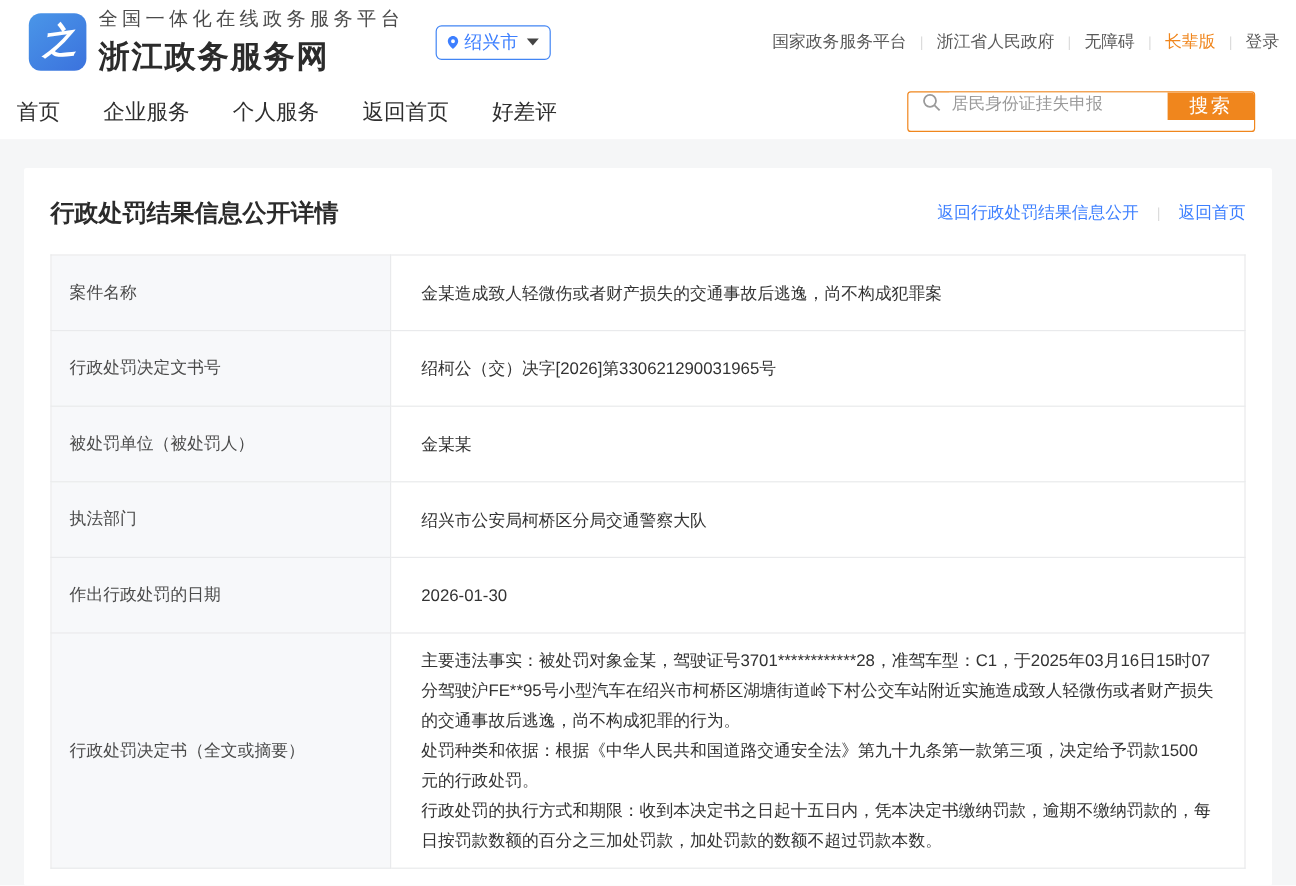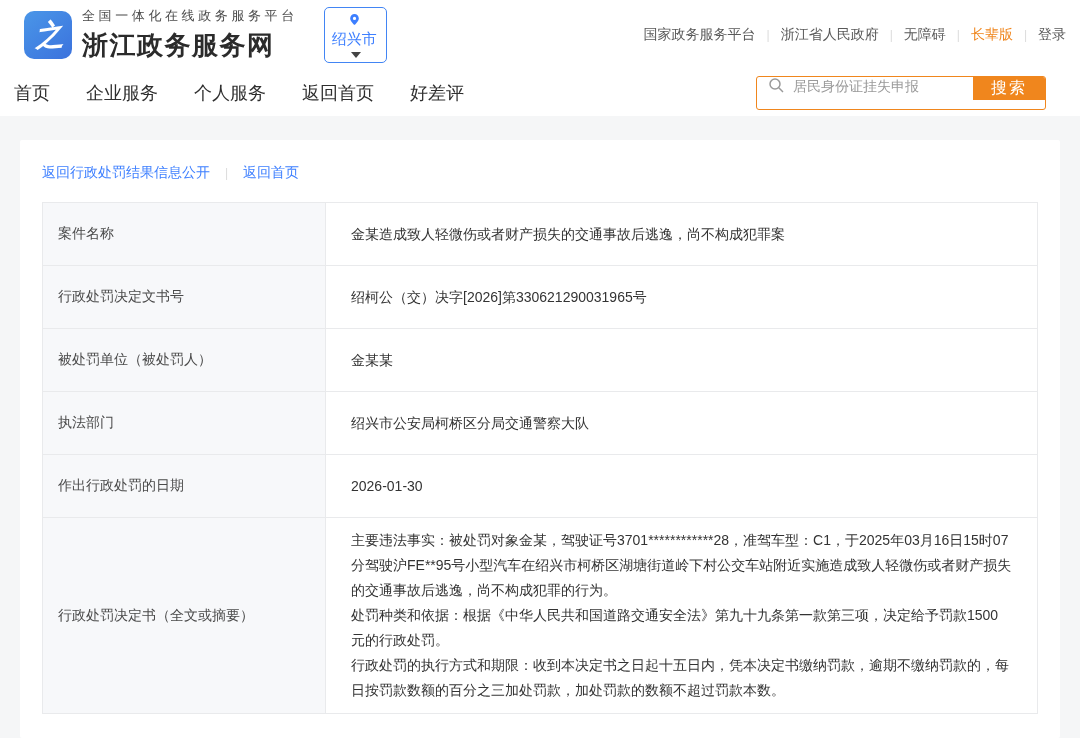--- a/index.html
+++ b/index.html
@@ -22,28 +22,27 @@
     width:48px; height:48px; border-radius:10px;
     background:linear-gradient(140deg,#4a96e8 0%,#3b72dd 100%);
     display:flex; align-items:center; justify-content:center;
     flex:0 0 auto;
   }
   .logo span {
     color:#fff; font-size:29px; font-style:italic; font-weight:bold;
     transform:rotate(-8deg); line-height:1;
   }
   .brand-text { margin-left:10px; }
-  .tagline { font-size:13px; color:#4a4a4a; letter-spacing:3.6px; white-space:nowrap; }
+  .tagline { font-size:16px; color:#4a4a4a; letter-spacing:3.6px; white-space:nowrap; }
   .site-name { font-size:26px; font-weight:bold; color:#2b2b2b; letter-spacing:1.5px; margin-top:3px; white-space:nowrap; }
   .location {
     margin-left:26px; display:flex; align-items:center; gap:3px;
     border:1px solid #4285f4; border-radius:5px; background:#fff;
     color:#3d7fff; font-size:15px; padding:4px 9px 4px 7px; cursor:pointer;
     font-family:inherit;
-    flex-direction:column;
   }
   .caret {
     width:0; height:0; margin-left:4px;
     border-left:5px solid transparent; border-right:5px solid transparent;
     border-top:6px solid #444;
   }
   .top-links { display:flex; align-items:center; font-size:14px; }
   .top-links a { color:#595959; text-decoration:none; cursor:pointer; white-space:nowrap; }
   .top-links a.orange { color:#f0861d; }
   .vsep { color:#dcdcdc; padding:0 11px; font-size:12px; }
@@ -148,20 +147,21 @@
       </svg>
     </span>
     <input placeholder="居民身份证挂失申报" style="">
     <button class="search-btn">搜索</button>
   </div>
 </div>
 
 <div class="content-bg">
   <div class="card">
     <div class="card-head">
+      <h1>行政处罚结果信息公开详情</h1>
       <div class="back-links">
         <a>返回行政处罚结果信息公开</a>
         <span class="vsep">|</span>
         <a>返回首页</a>
       </div>
     </div>
 
     <table class="detail-table">
       <tbody>
           <tr>

